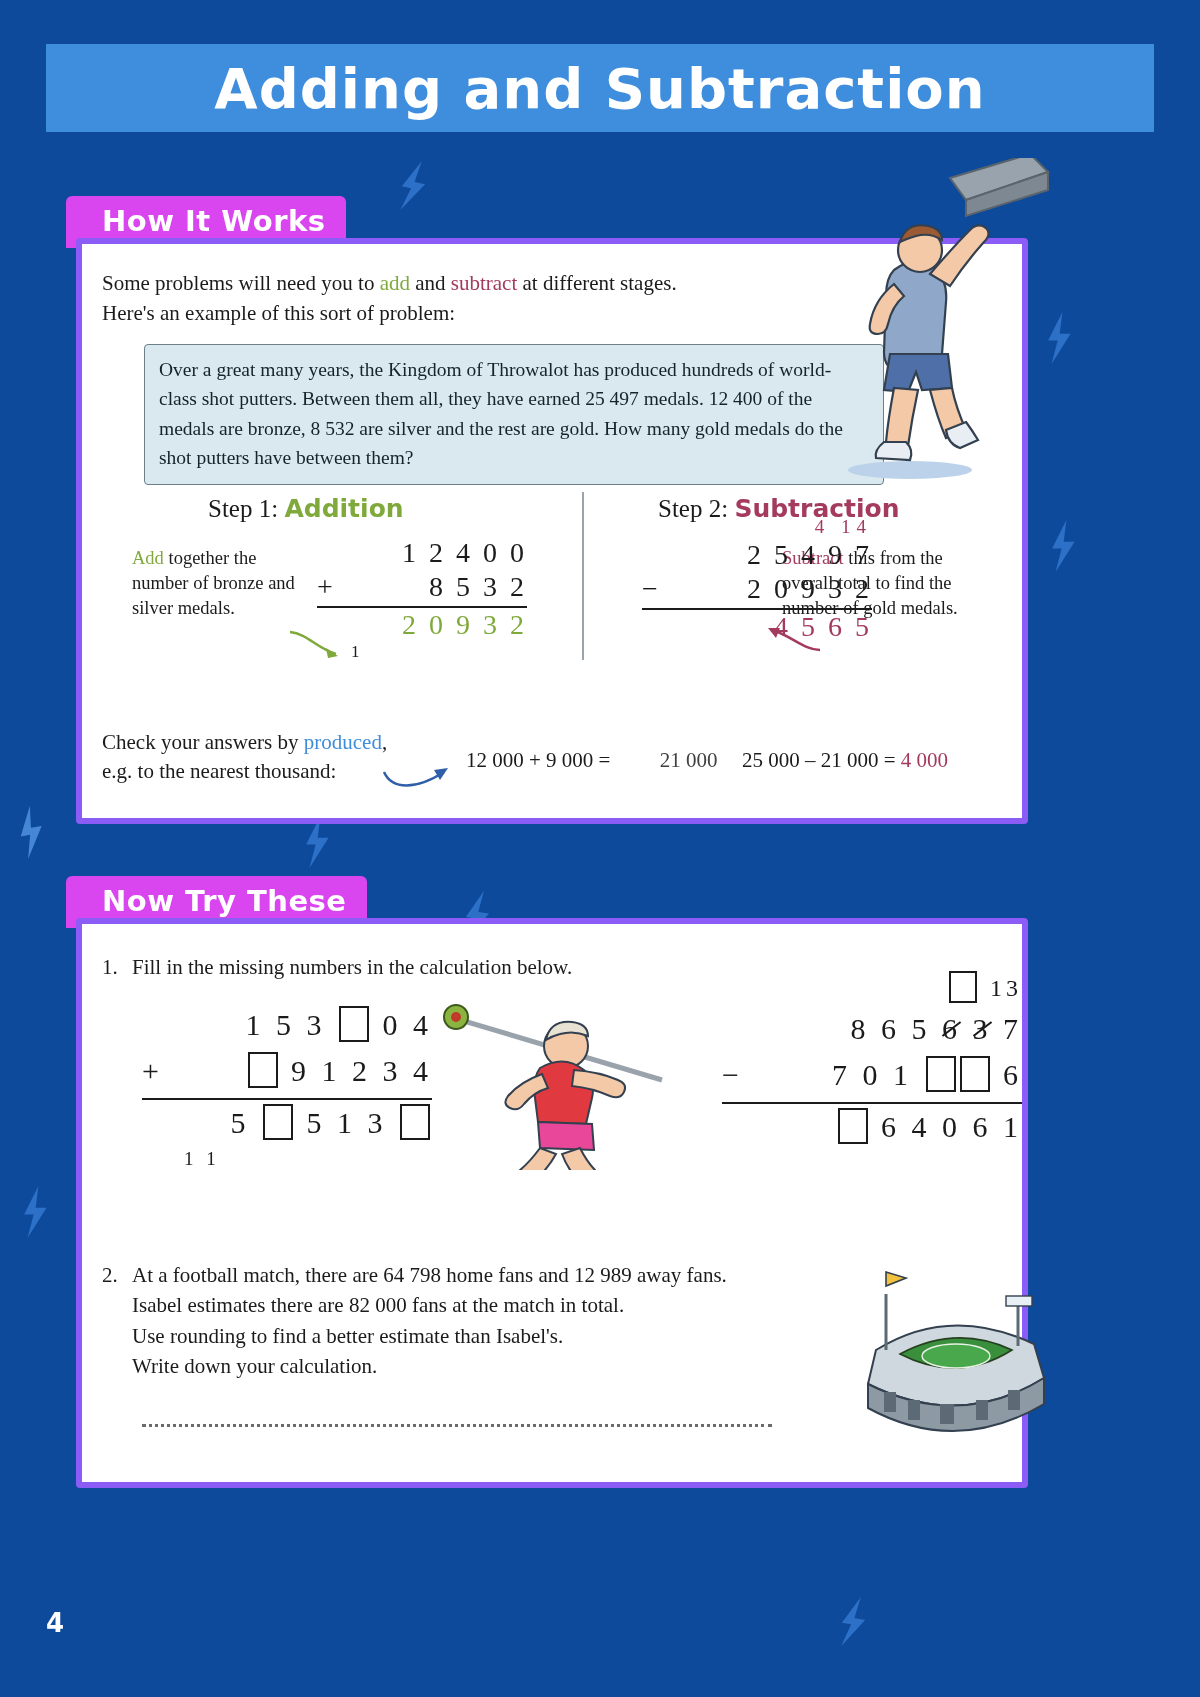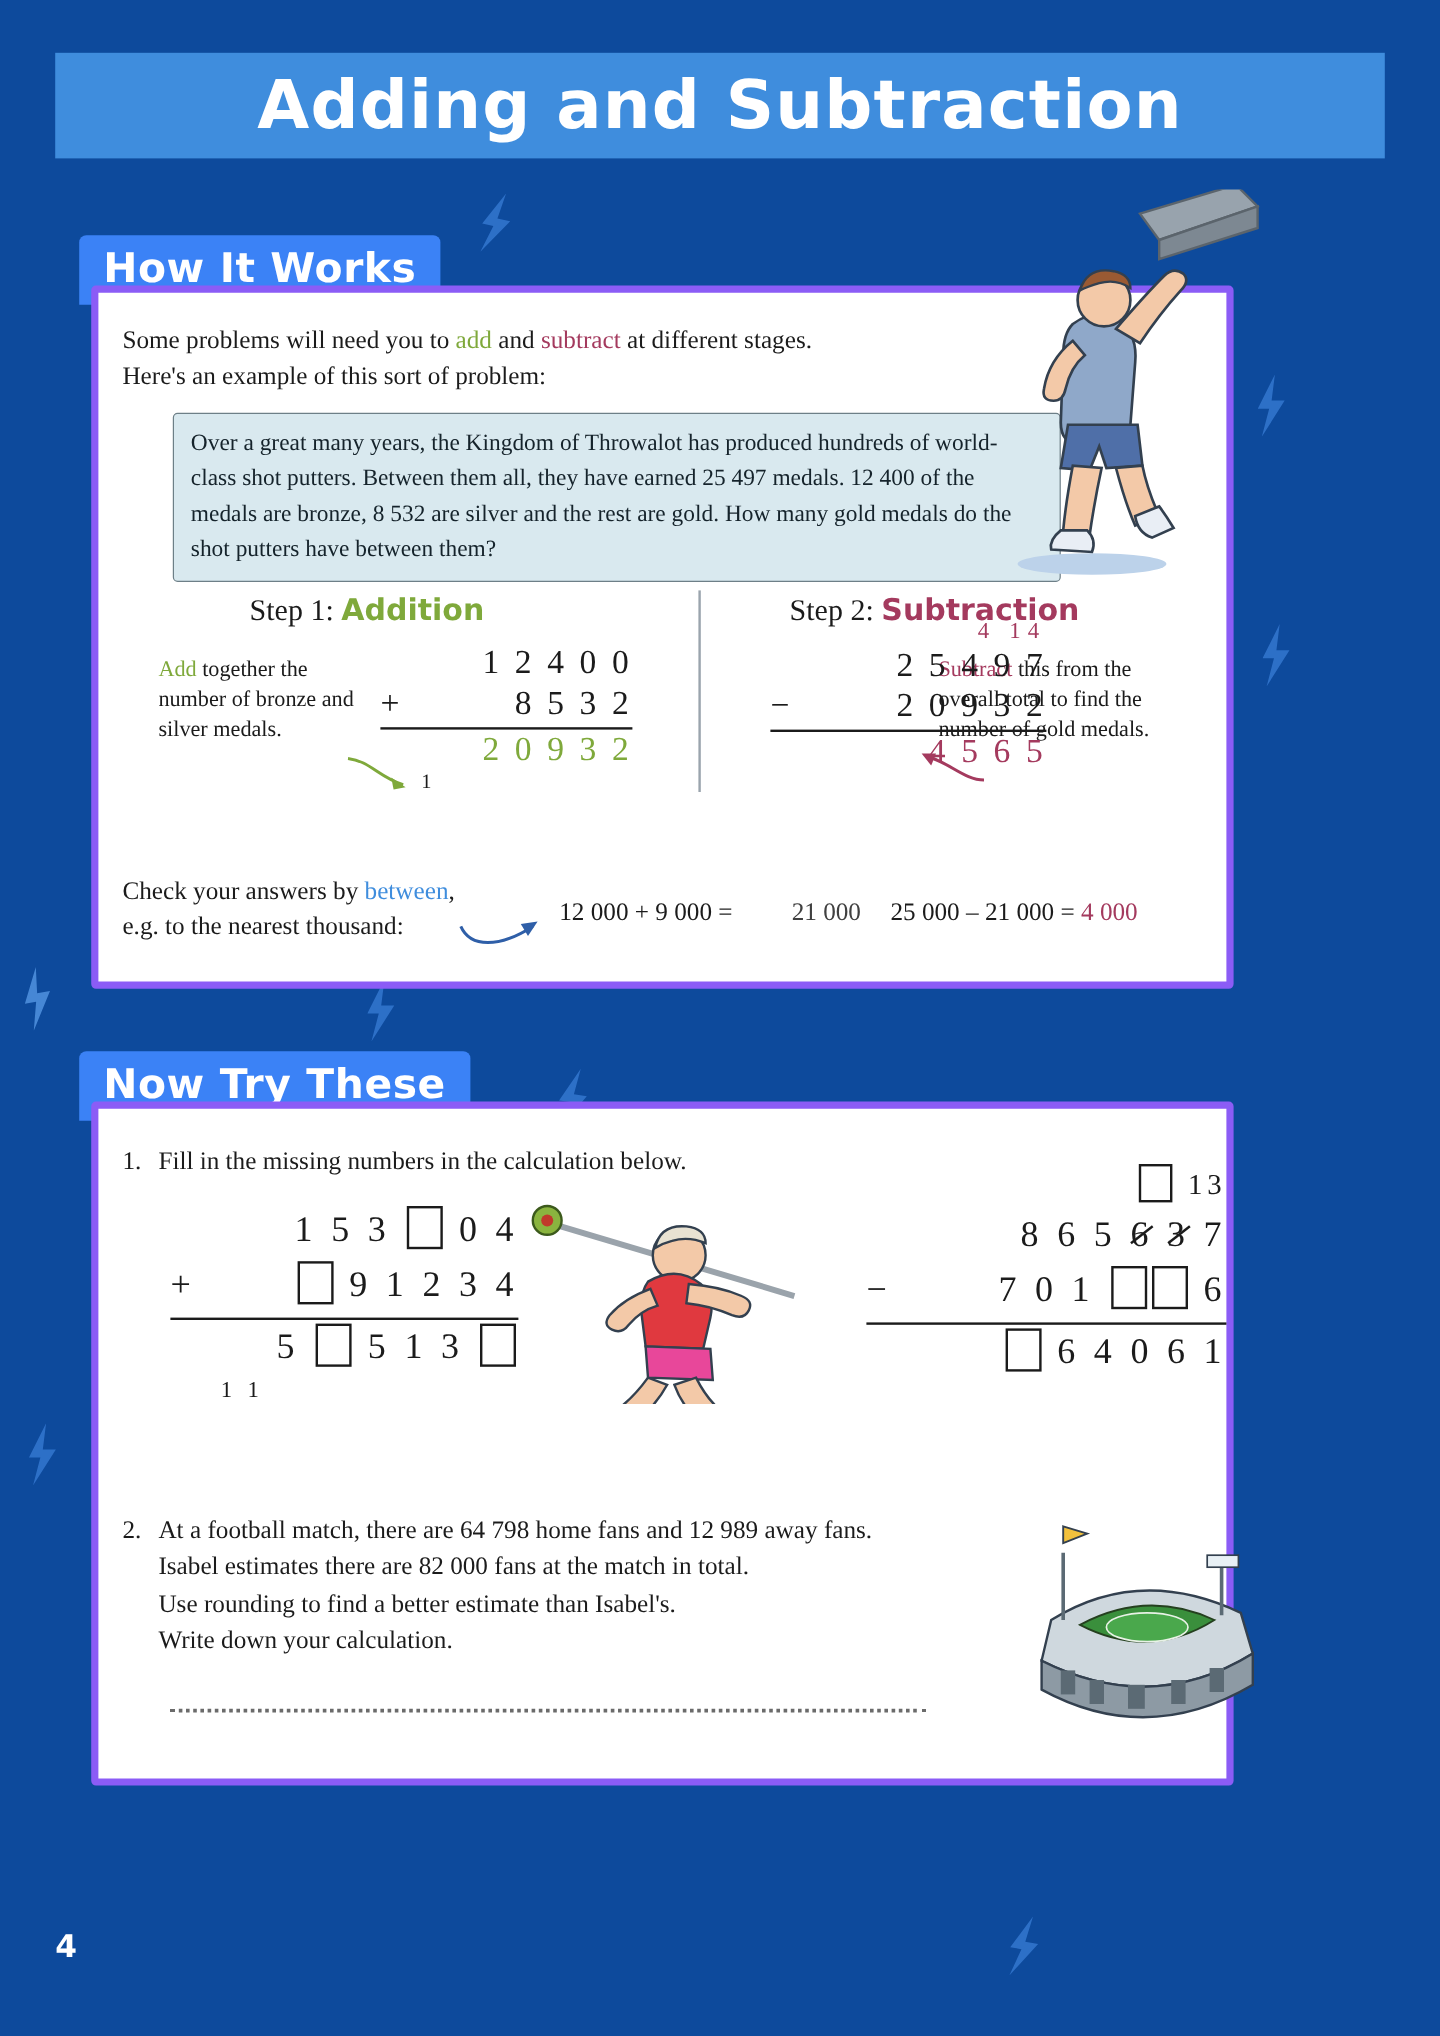--- a/index.html
+++ b/index.html
@@ -40,25 +40,25 @@
     color: #ffffff;
     font-size: 56px;
     font-weight: bold;
     letter-spacing: 1px;
     font-family: "DejaVu Sans", sans-serif;
   }
 
   
   .tab {
     position: absolute;
-    background: #3b82f6;
+    background: #d946ef;
     color: #ffffff;
-    font-size: 34px;
+    font-size: 29px;
     font-weight: bold;
-    padding: 8px 20px 10px 20px;
+    padding: 8px 20px 10px 36px;
     border-radius: 6px 6px 0 0;
     letter-spacing: .5px;
     font-family: "DejaVu Sans", sans-serif;
   }
   .panel {
     position: absolute;
     background: #ffffff;
     border: 6px solid #8b5cf6;
     border-radius: 4px;
   }
@@ -299,21 +299,21 @@
     <div class="ln answer">4 5 6 5</div>
   </div>
 
   <svg class="arrow-svg" style="left:684px; top:380px;" width="56" height="34">
     <path d="M54,26 C38,26 26,12 6,6" stroke="#a43a5e" stroke-width="2.5" fill="none"></path>
     <polygon points="2,4 14,4 10,14" fill="#a43a5e"></polygon>
   </svg>
 
 
   <div class="check-note">
-    <span>Check your answers by </span><span class="kw-round">between</span><span>,</span><br>
+    <span>Check your answers by </span><span class="kw-round">produced</span><span>,</span><br>
     <span>e.g. to the nearest thousand:</span>
   </div>
 
   <svg class="arrow-svg" style="left:300px; top:512px;" width="80" height="38">
     <path d="M2,16 C10,34 34,34 62,16" stroke="#2f5fa8" stroke-width="2.5" fill="none"></path>
     <polygon points="66,12 52,14 58,24" fill="#2f5fa8"></polygon>
   </svg>
 
   <div class="check-calc" id="check-add">
     <span>12 000 + 9 000 = </span><span class="hl">21 000</span>

